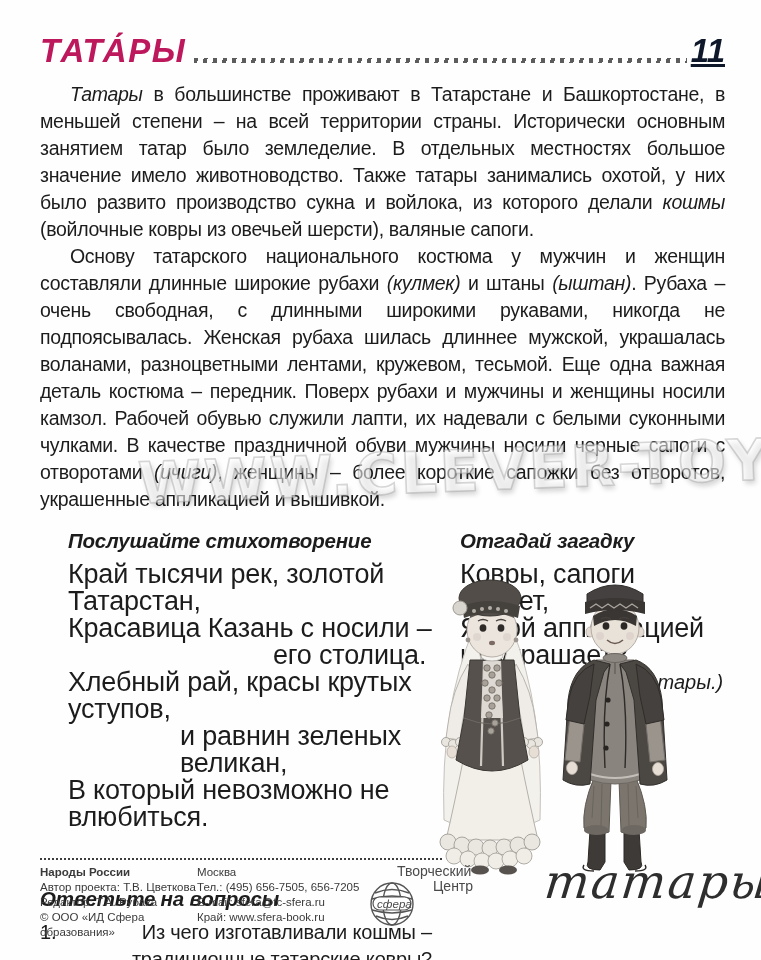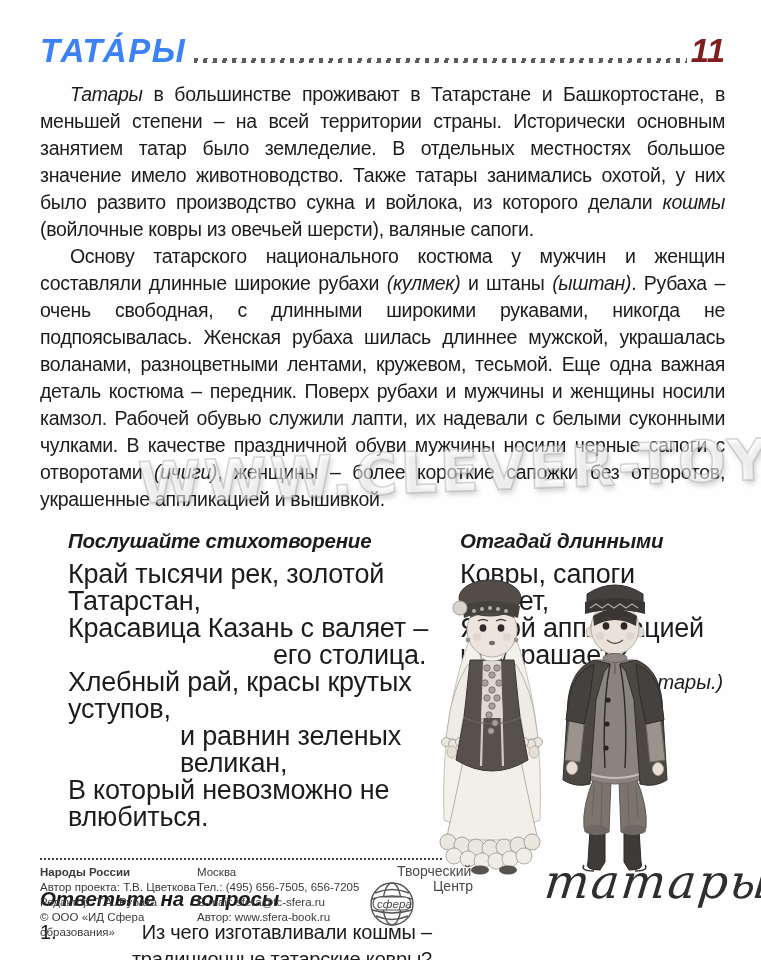--- a/index.html
+++ b/index.html
@@ -10,28 +10,28 @@
     font-family:"Liberation Sans",sans-serif;
     color:#1c1c1c;
     overflow:hidden;
     box-sizing:border-box;
     padding:34px 36px 0 40px;
   }
   
   .hdr{display:flex;align-items:flex-end;margin-bottom:14px;}
   .hdr-title{
     font-size:33px;font-weight:bold;font-style:italic;
-    letter-spacing:1.5px;color:#3b82f6;line-height:1;white-space:nowrap;
+    letter-spacing:1.5px;color:#be185d;line-height:1;white-space:nowrap;
   }
   .hdr-leader{
     flex:1;height:5px;margin:0 4px 4px 8px;
     background:repeating-linear-gradient(100deg,#5c5c5c 0 4px,transparent 4px 9.5px);
   }
   .hdr-page{
-    font-size:33px;font-weight:bold;font-style:italic;color:#7f1d1d;line-height:1;
+    font-size:33px;font-weight:bold;font-style:italic;color:#0f172a;line-height:1;text-decoration:underline;
   }
   
   .article p{
     margin:0;font-size:19.5px;line-height:27px;letter-spacing:-0.3px;
     text-align:justify;text-indent:30px;
   }
   .it{font-style:italic;}
   
   .twocol{display:flex;margin-top:16px;margin-left:28px;}
   .col-poem{width:388px;flex:none;}
@@ -95,29 +95,29 @@
   <div class="article">
     <p><span class="it">Татары</span><span> в большинстве проживают в Татарстане и Башкортостане, в меньшей степени – на всей территории страны. Исторически основным занятием татар было земледелие. В отдельных местностях большое значение имело животноводство. Также татары занимались охотой, у них было развито производство сукна и войлока, из которого делали </span><span class="it">кошмы</span><span> (войлочные ковры из овечьей шерсти), валяные сапоги.</span></p>
     <p><span>Основу татарского национального костюма у мужчин и женщин составляли длинные широкие рубахи </span><span class="it">(кулмек)</span><span> и штаны </span><span class="it">(ыштан)</span><span>. Рубаха – очень свободная, с длинными широкими рукавами, никогда не подпоясывалась. Женская рубаха шилась длиннее мужской, украшалась воланами, разноцветными лентами, кружевом, тесьмой. Еще одна важная деталь костюма – передник. Поверх рубахи и мужчины и женщины носили камзол. Рабочей обувью служили лапти, их надевали с белыми суконными чулками. В качестве праздничной обуви мужчины носили черные сапоги с отворотами </span><span class="it">(ичиги)</span><span>, женщины – более короткие сапожки без отворотов, украшенные аппликацией и вышивкой.</span></p>
   </div>
 
   <div class="twocol">
     <div class="col-poem">
       <p class="sec-heading">Послушайте стихотворение</p>
       <div>
           <div class="line">Край тысячи рек, золотой Татарстан,</div>
-          <div class="line">Красавица Казань с валяет –</div>
+          <div class="line">Красавица Казань с носили –</div>
           <div class="line" style="padding-left: 205px;">его столица.</div>
           <div class="line">Хлебный рай, красы крутых уступов,</div>
           <div class="line" style="padding-left: 112px;">и равнин зеленых великан,</div>
           <div class="line">В который невозможно не влюбиться.</div>
         </div>
     </div>
     <div class="col-riddle">
-      <p class="sec-heading">Отгадай длинными</p>
+      <p class="sec-heading">Отгадай загадку</p>
       <div>
           <div class="line">Ковры, сапоги валяет,</div>
           <div class="line">Яркой аппликацией их украшает?</div>
         </div>
       <div class="riddle-answer">(Татары.)</div>
     </div>
   </div>
 
   <div class="questions">
     <p class="sec-heading">Ответьте на вопросы</p>
@@ -291,21 +291,21 @@
       <div class="f-col f-col-1">
           <div>Народы России</div>
           <div>Автор проекта: Т.В. Цветкова</div>
           <div>Редактор: Т.А. Рубаха</div>
           <div>© ООО «ИД Сфера образования»</div>
         </div>
       <div class="f-col f-col-2">
           <div>Москва</div>
           <div>Тел.: (495) 656-7505, 656-7205</div>
           <div>E-mail: sfera@tc-sfera.ru</div>
-          <div>Автор: www.sfera-book.ru</div>
+          <div>Край: www.sfera-book.ru</div>
         </div>
       <div class="f-logo">
         <svg width="118" height="66" viewBox="0 0 118 66">
           <text x="32" y="13" font-family="Liberation Sans, sans-serif" font-size="14" fill="#4a4a4a">Творческий</text>
           <text x="68" y="28" font-family="Liberation Sans, sans-serif" font-size="14" fill="#4a4a4a">Центр</text>
           <g stroke="#555" fill="none" stroke-width="1.4">
             <circle cx="27" cy="41" r="21"></circle>
             <path d="M10,30 Q27,23 44,30"></path>
             <path d="M7,36 Q27,30 47,36"></path>
             <path d="M7,47 Q27,53 47,47"></path>

